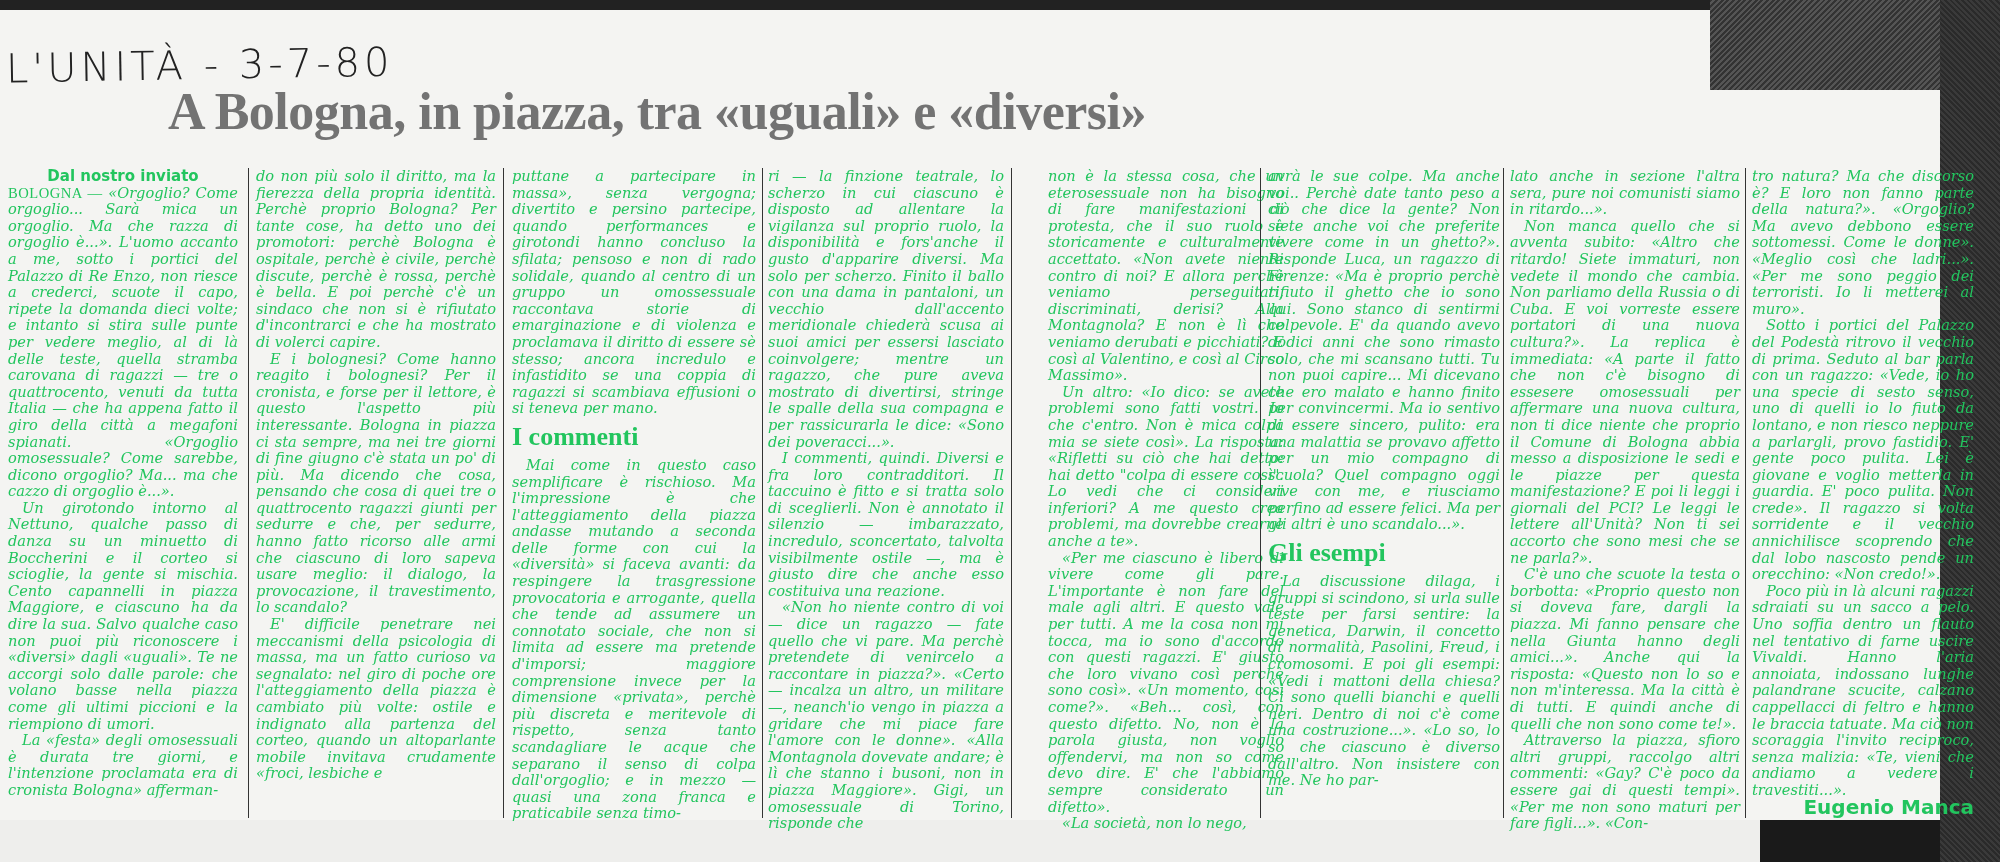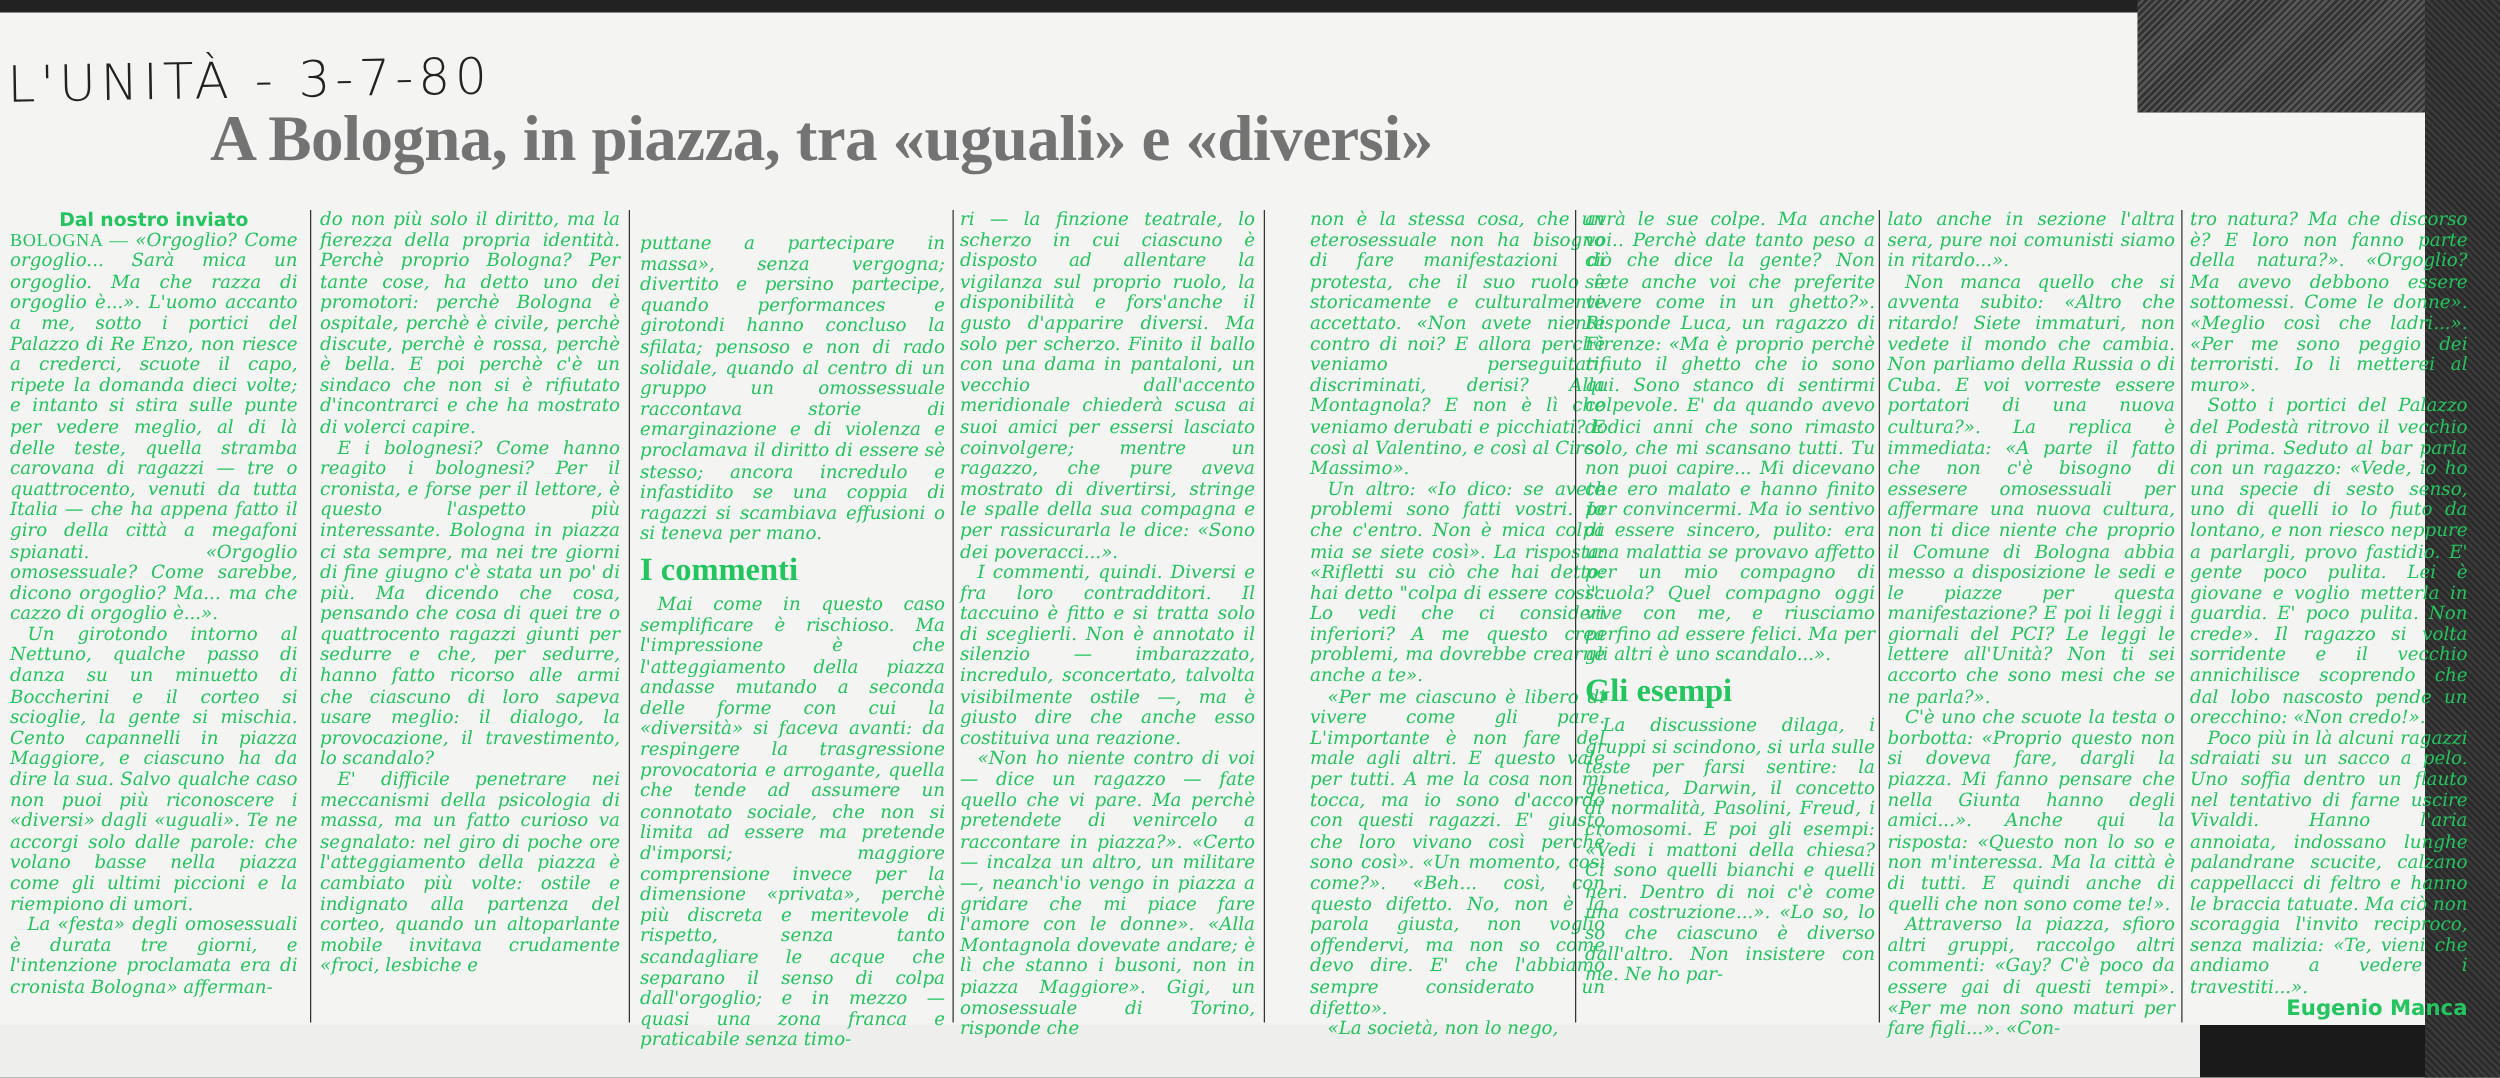--- a/index.html
+++ b/index.html
@@ -64,21 +64,21 @@
     font-size: 15px; text-align: center; margin: 0 0 1px 0; text-indent: 0 !important;
   }
   .dateline { font-style: normal; font-family: "Liberation Serif", serif; letter-spacing: 0.5px; }
   .subhead {
     font-family: "Liberation Serif", serif; font-style: normal; font-weight: bold;
     font-size: 26px; line-height: 40px; text-align: left; margin: 18px 0 12px 0;
     text-indent: 0 !important;
   }
   .signature {
     font-family: "DejaVu Sans", sans-serif; font-style: normal; font-weight: bold;
-    font-size: 17px; text-align: right; margin-top: 10px; text-indent: 0 !important;
+    font-size: 20px; text-align: right; margin-top: 10px; text-indent: 0 !important;
   }
 </style>
 </head>
 <body>
 
 <div class="top-strip"></div>
 <div class="dark-right-top"></div>
 <div class="dark-right"></div>
 <div class="paper"></div>
 <div class="paper-right"></div>
@@ -95,21 +95,21 @@
 </div>
 <div class="rule" style="left:248px;"></div>
 
 <div class="col" style="left:256px; width:240px;">
   <p class="first">do non più solo il diritto, ma la fierezza della propria identità. Perchè proprio Bologna? Per tante cose, ha detto uno dei promotori: perchè Bologna è ospitale, perchè è civile, perchè discute, perchè è rossa, perchè è bella. E poi perchè c'è un sindaco che non si è rifiutato d'incontrarci e che ha mostrato di volerci capire.</p>
   <p>E i bolognesi? Come hanno reagito i bolognesi? Per il cronista, e forse per il lettore, è questo l'aspetto più interessante. Bologna in piazza ci sta sempre, ma nei tre giorni di fine giugno c'è stata un po' di più. Ma dicendo che cosa, pensando che cosa di quei tre o quattrocento ragazzi giunti per sedurre e che, per sedurre, hanno fatto ricorso alle armi che ciascuno di loro sapeva usare meglio: il dialogo, la provocazione, il travestimento, lo scandalo?</p>
   <p>E' difficile penetrare nei meccanismi della psicologia di massa, ma un fatto curioso va segnalato: nel giro di poche ore l'atteggiamento della piazza è cambiato più volte: ostile e indignato alla partenza del corteo, quando un altoparlante mobile invitava crudamente «froci, lesbiche e</p>
 </div>
 <div class="rule" style="left:503px;"></div>
 
-<div class="col" style="left:512px; width:244px;margin-top:19px;">
+<div class="col" style="left:512px; width:244px;">
   <p class="first">puttane a partecipare in massa», senza vergogna; divertito e persino partecipe, quando performances e girotondi hanno concluso la sfilata; pensoso e non di rado solidale, quando al centro di un gruppo un omossessuale raccontava storie di emarginazione e di violenza e proclamava il diritto di essere sè stesso; ancora incredulo e infastidito se una coppia di ragazzi si scambiava effusioni o si teneva per mano.</p>
   <p class="subhead">I commenti</p>
   <p>Mai come in questo caso semplificare è rischioso. Ma l'impressione è che l'atteggiamento della piazza andasse mutando a seconda delle forme con cui la «diversità» si faceva avanti: da respingere la trasgressione provocatoria e arrogante, quella che tende ad assumere un connotato sociale, che non si limita ad essere ma pretende d'imporsi; maggiore comprensione invece per la dimensione «privata», perchè più discreta e meritevole di rispetto, senza tanto scandagliare le acque che separano il senso di colpa dall'orgoglio; e in mezzo — quasi una zona franca e praticabile senza timo-</p>
 </div>
 <div class="rule" style="left:762px;"></div>
 
 <div class="col" style="left:768px; width:236px;">
   <p class="first">ri — la finzione teatrale, lo scherzo in cui ciascuno è disposto ad allentare la vigilanza sul proprio ruolo, la disponibilità e fors'anche il gusto d'apparire diversi. Ma solo per scherzo. Finito il ballo con una dama in pantaloni, un vecchio dall'accento meridionale chiederà scusa ai suoi amici per essersi lasciato coinvolgere; mentre un ragazzo, che pure aveva mostrato di divertirsi, stringe le spalle della sua compagna e per rassicurarla le dice: «Sono dei poveracci...».</p>
   <p>I commenti, quindi. Diversi e fra loro contradditori. Il taccuino è fitto e si tratta solo di sceglierli. Non è annotato il silenzio — imbarazzato, incredulo, sconcertato, talvolta visibilmente ostile —, ma è giusto dire che anche esso costituiva una reazione.</p>
   <p>«Non ho niente contro di voi — dice un ragazzo — fate quello che vi pare. Ma perchè pretendete di venircelo a raccontare in piazza?». «Certo — incalza un altro, un militare —, neanch'io vengo in piazza a gridare che mi piace fare l'amore con le donne». «Alla Montagnola dovevate andare; è lì che stanno i busoni, non in piazza Maggiore». Gigi, un omosessuale di Torino, risponde che</p>

